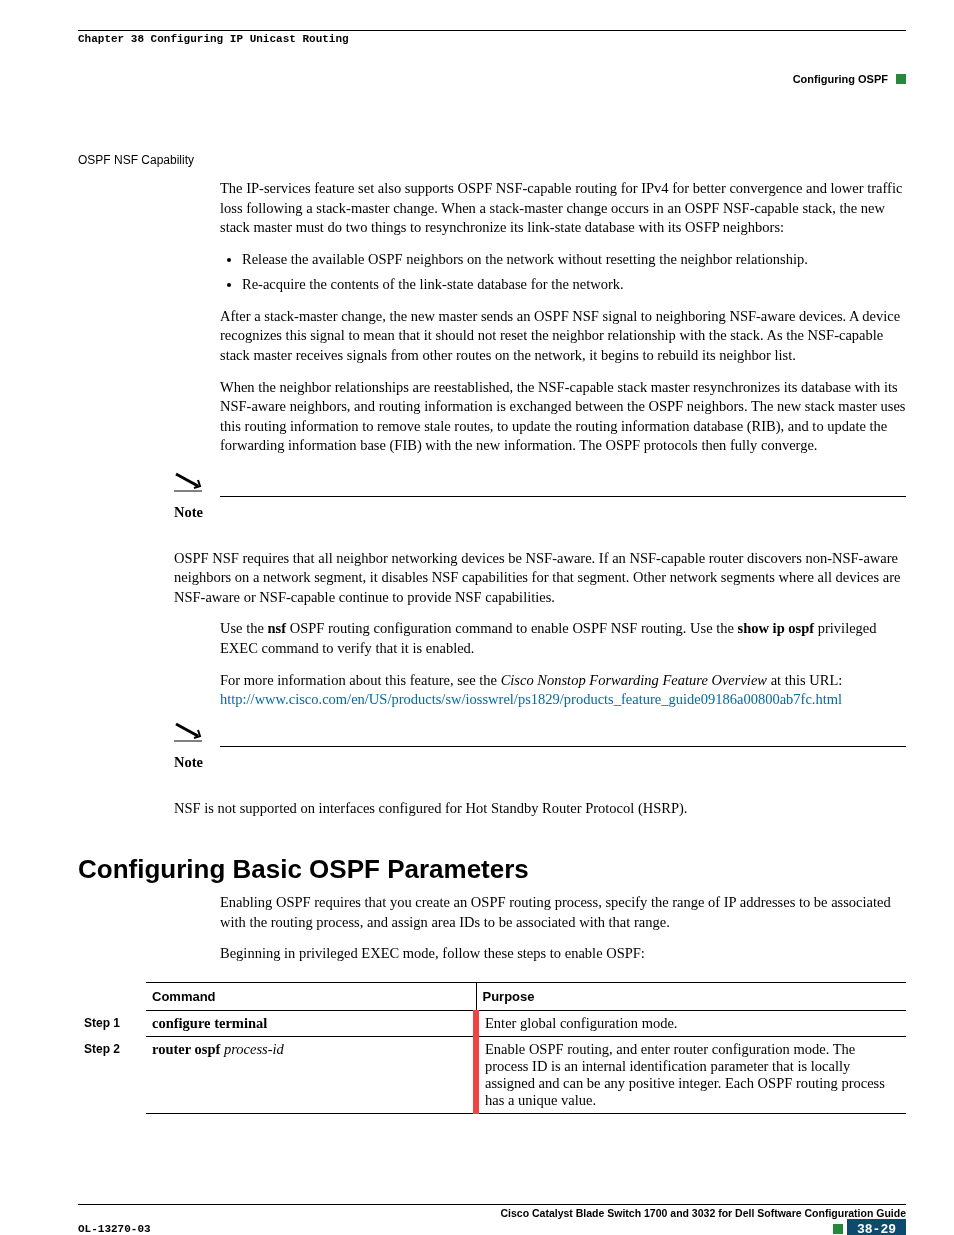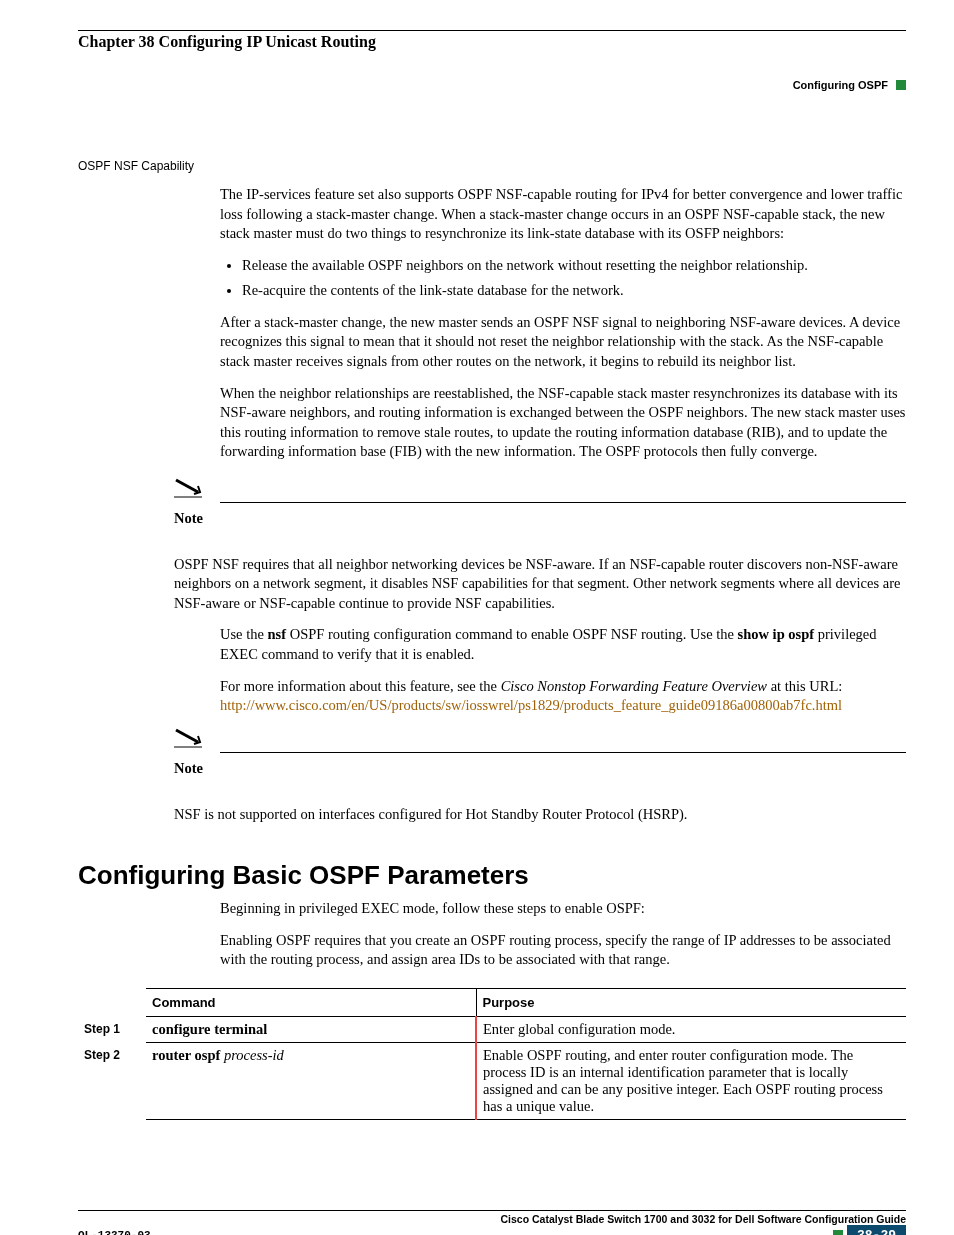--- a/index.html
+++ b/index.html
@@ -15,22 +15,22 @@
     padding: 30px 48px 40px 78px;
     position: relative;
   }
   .top-rule {
     border-top: 1px solid #000;
     margin-bottom: 2px;
   }
   .top-header {
     display: flex;
     justify-content: space-between;
-    font-family: Liberation Serif, serif;
-    font-size: 16px;
+    font-family: Liberation Mono, monospace;
+    font-size: 11px;
     font-weight: bold;
     margin-bottom: 28px;
   }
   .top-right-line {
     display: flex;
     align-items: center;
     gap: 8px;
     margin-top: 18px;
     margin-left: auto;
   }
@@ -84,21 +84,21 @@
     flex: 1;
   }
   .h1 {
     font-family: Arial, Helvetica, sans-serif;
     font-weight: bold;
     font-size: 26px;
     margin: 36px 0 8px 0;
   }
   .cmd-bold { font-weight: bold; }
   .cmd-ital { font-style: italic; }
-  a.link { color: #a16207; text-decoration: none; word-break: break-all; }
+  a.link { color: #0369a1; text-decoration: none; word-break: break-all; }
   table.steps {
     border-collapse: collapse;
     width: 100%;
     margin-top: 18px;
     font-size: 14.5px;
   }
   table.steps th {
     font-family: Arial, Helvetica, sans-serif;
     font-weight: bold;
     text-align: left;
@@ -111,21 +111,21 @@
   table.steps th.stepcol {
     border-top: none;
     border-bottom: none;
     border-right: none;
     width: 56px;
   }
   table.steps td {
     vertical-align: top;
     padding: 4px 6px;
     border-bottom: 1px solid #000;
-    border-right: 2px solid #ef4444;
+    border-right: 6px solid #ef4444;
   }
   table.steps td.stepnum {
     border: none;
     font-family: Arial, Helvetica, sans-serif;
     font-weight: bold;
     font-size: 12px;
     width: 56px;
     padding-top: 6px;
   }
   .cmdcell { font-family: "Times New Roman", serif; }
@@ -225,22 +225,22 @@
   </div>
   <div class="note-rule"></div>
   <div class="note-pair">
     <div class="note-label">Note</div>
     <div class="note-text">NSF is not supported on interfaces configured for Hot Standby Router Protocol (HSRP).</div>
   </div>
 
   <div class="h1">Configuring Basic OSPF Parameters</div>
 
   <div class="body-block">
+    <p>Enabling OSPF requires that you create an OSPF routing process, specify the range of IP addresses to be associated with the routing process, and assign area IDs to be associated with that range.</p>
     <p>Beginning in privileged EXEC mode, follow these steps to enable OSPF:</p>
-    <p>Enabling OSPF requires that you create an OSPF routing process, specify the range of IP addresses to be associated with the routing process, and assign area IDs to be associated with that range.</p>
   </div>
 
   <table class="steps">
     <colgroup>
       <col style="width:56px">
       <col style="width:330px">
       <col>
     </colgroup>
     <tbody>
         <tr>

